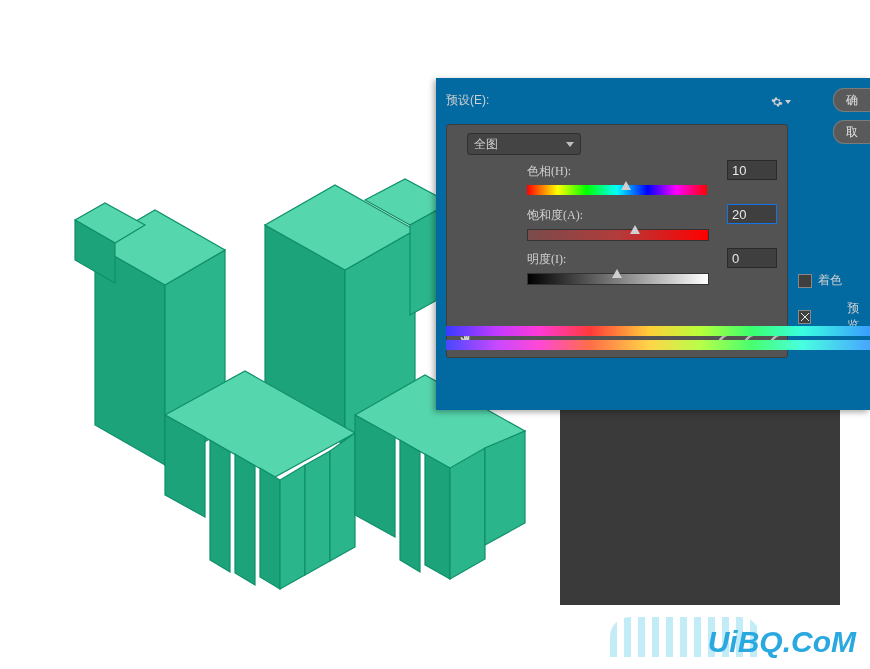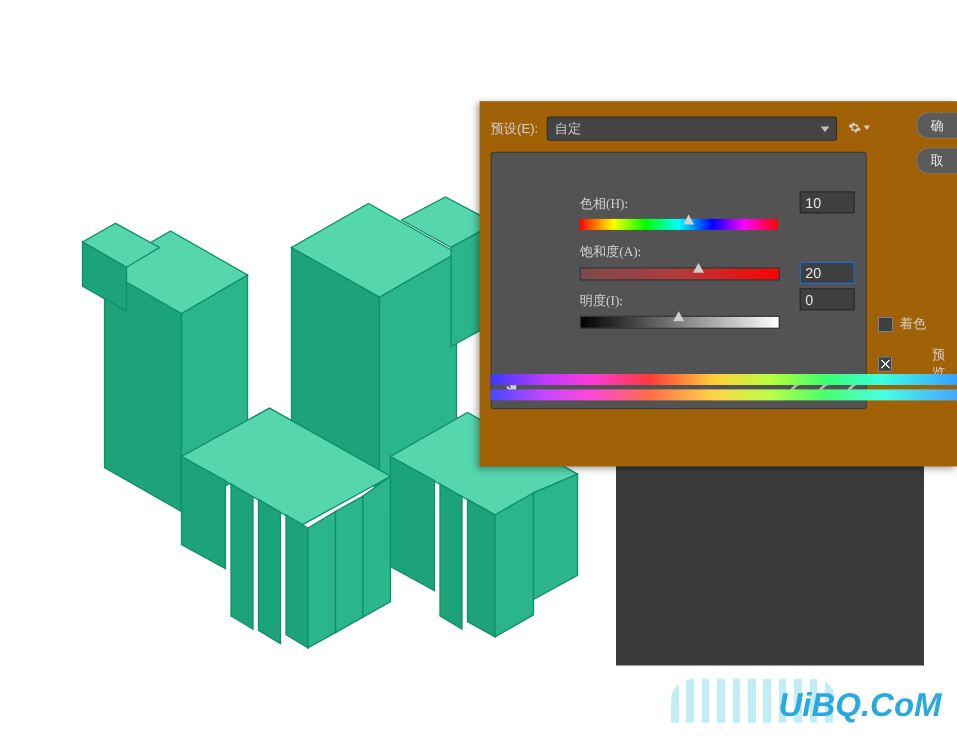--- a/index.html
+++ b/index.html
@@ -42,24 +42,24 @@
     top: 165px;
     width: 490px;
     height: 430px;
     z-index: 2;
   }
 
   
   .panel {
     position: absolute;
     left: 436px;
-    top: 92px;
+    top: 78px;
     width: 434px;
     height: 332px;
-    background: #a16207;
+    background: #0369a1;
     color: #d4d4d4;
     box-shadow: -2px 2px 6px rgba(0,0,0,0.35);
     z-index: 5;
   }
 
   .row-preset {
     position: absolute;
     left: 10px;
     top: 14px;
     display: flex;
@@ -160,21 +160,21 @@
     right: 0;
     top: -3px;
     width: 40px;
     height: 18px;
     background: #3f3f3f;
     border: 1px solid #2a2a2a;
     color: #e8e8e8;
     padding: 0 4px;
     font-size: 13px;
   }
-  .param .val.focus { border: 1px solid #1473e6; background:#3f3f3f;margin-top:20px; }
+  .param .val.focus { border: 1px solid #1473e6; background:#3f3f3f; }
   .param .track {
     position: absolute;
     left: 0;
     top: 22px;
     width: 180px;
     height: 10px;
   }
   .param .thumb {
     position: absolute;
     top: 18px;
@@ -323,42 +323,42 @@
     <polygon class="l" points="370,289 370,400 395,414 395,303"></polygon>
     <polygon class="r" points="395,303 395,414 430,394 430,283"></polygon>
     <polygon class="r" points="430,283 430,380 470,358 470,266"></polygon>
   </g>
 </svg>
 
 <div class="panel">
 
   <div class="row-preset">
     <span class="lbl">预设(E):</span>
-    <div class="preset-select">
-      <span>自定</span>
-      <span class="chev"></span>
-    </div>
   </div>
 
   <div class="gear-btn">
     <svg width="14" height="14" viewBox="0 0 24 24">
       <path fill="#cfcfcf" d="M12 8a4 4 0 1 0 0 8 4 4 0 0 0 0-8zm9 4a7 7 0 0 1-.1 1.2l2 1.6-2 3.4-2.4-1a7 7 0 0 1-2 1.2l-.4 2.6h-4l-.4-2.6a7 7 0 0 1-2-1.2l-2.4 1-2-3.4 2-1.6A7 7 0 0 1 3 12a7 7 0 0 1 .1-1.2l-2-1.6 2-3.4 2.4 1a7 7 0 0 1 2-1.2L8 3h4l.4 2.6a7 7 0 0 1 2 1.2l2.4-1 2 3.4-2 1.6c.1.4.2.8.2 1.2z"></path>
     </svg>
     <span class="dropdown-tri"></span>
   </div>
 
   <div class="btn ok">
     <span>确</span>
   </div>
   <div class="btn cancel">
     <span>取</span>
   </div>
 
   <div class="inner">
 
+    <div class="range-select">
+      <span>全图</span>
+      <span class="chev"></span>
+    </div>
 
     <div class="param" style="top:38px">
       <span class="lbl">色相(H):</span>
       <input class="val" value="10" style="">
       <div class="track hue-track"></div>
       <div class="thumb" id="thumb-hue" style="left: 99px;"></div>
     </div>
 
     <div class="param" style="top:82px">
       <span class="lbl">饱和度(A):</span>

